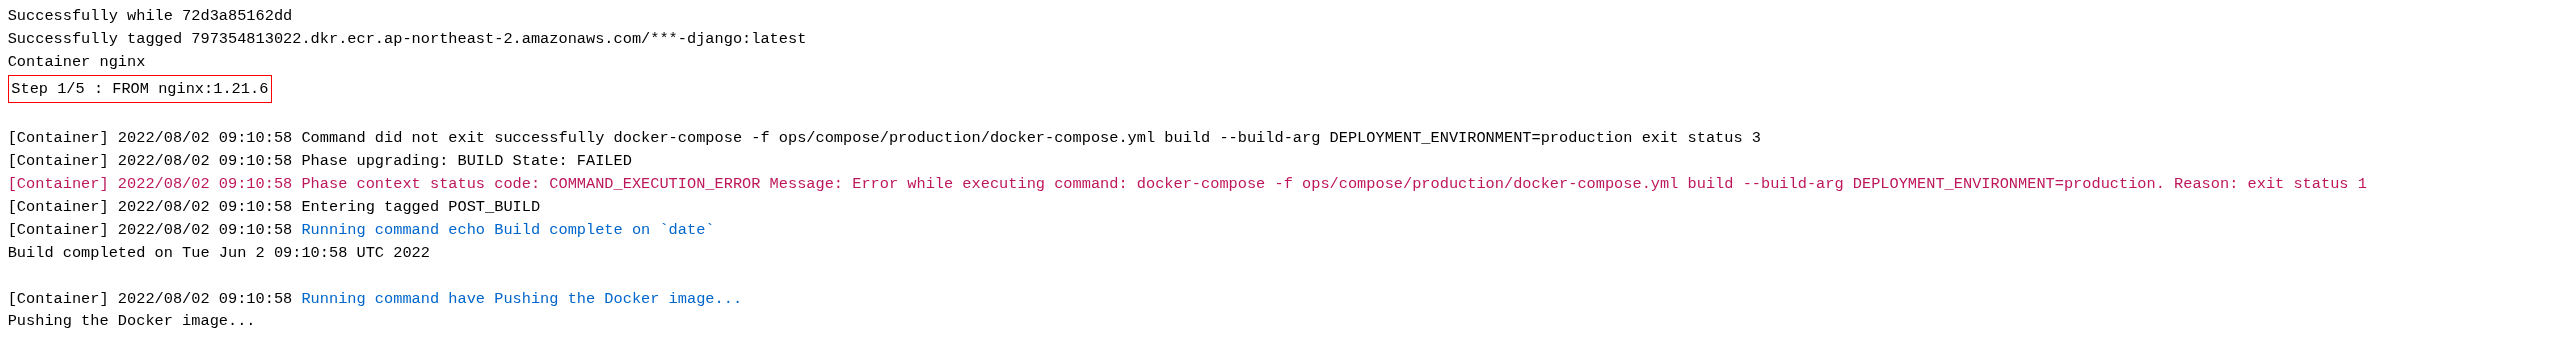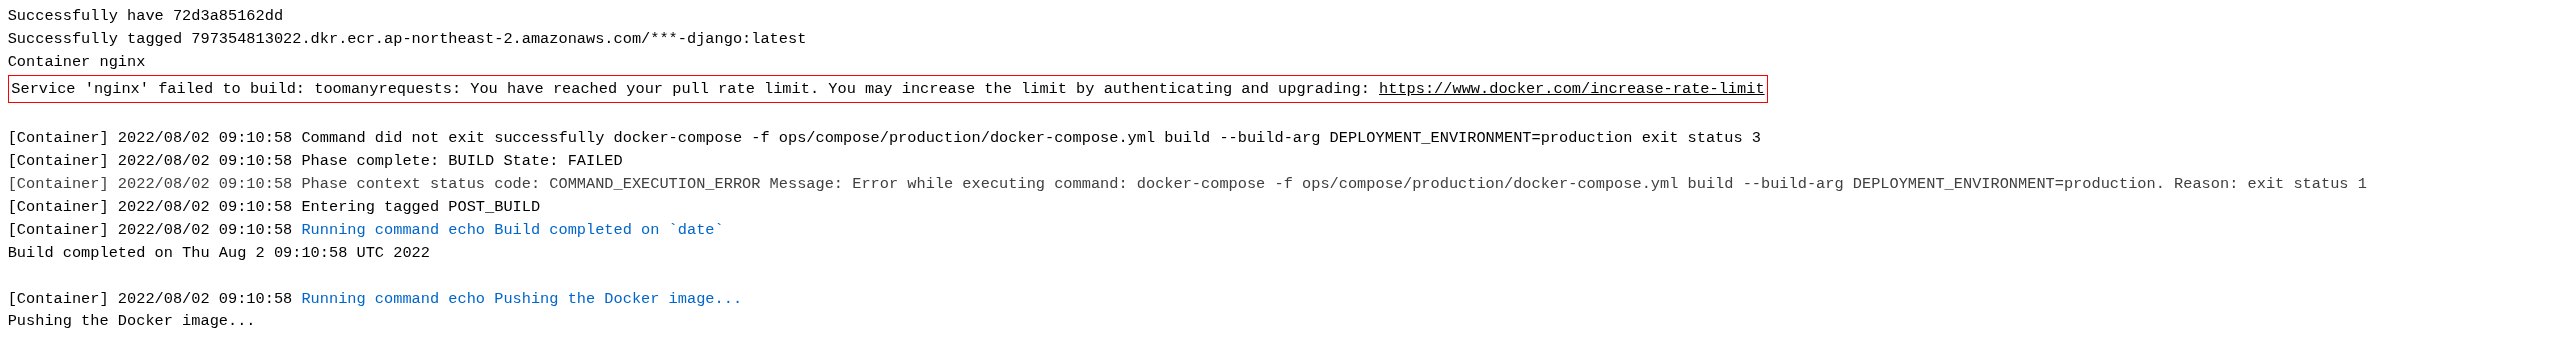--- a/index.html
+++ b/index.html
@@ -21,71 +21,69 @@
       border: 1.9px solid #ff0000;
       padding: 1.3px 2.6px;
       margin: 1.3px 0;
       display: inline-block;
     }
     .underlined-link {
       text-decoration: underline;
       cursor: pointer;
     }
     .error-line {
-      color: #404040;
+      color: #be185d;
     }
     .blue-text {
       color: #0066cc;
     }
     .spacer {
       height: 1.5em;
     }
   </style>
 </head>
 <body>
 
 
 
-<span class="log-line">Successfully have 72d3a85162dd</span>
+<span class="log-line">Successfully while 72d3a85162dd</span>
 <span class="log-line">Successfully tagged 797354813022.dkr.ecr.ap-northeast-2.amazonaws.com/***-django:latest</span>
 <span class="log-line">Container nginx</span>
 
 <div class="highlighted-box">
-  <span class="log-line">
-    <span>Service 'nginx' failed to build: toomanyrequests: You have reached your pull rate limit. You may increase the limit by authenticating and upgrading: </span><span class="underlined-link">https://www.docker.com/increase-rate-limit</span>
-  </span>
+  <span class="log-line">Step 1/5 : FROM        nginx:1.21.6</span>
 </div>
 
 <div class="spacer"></div>
 
 <span class="log-line">
   <span>[Container] 2022/08/02 09:10:58 </span><span>Command did not exit successfully docker-compose -f ops/compose/production/docker-compose.yml build --build-arg DEPLOYMENT_ENVIRONMENT=production exit status 3</span>
 </span>
 
 <span class="log-line">
-  <span>[Container] 2022/08/02 09:10:58 </span><span>Phase complete: BUILD State: FAILED</span>
+  <span>[Container] 2022/08/02 09:10:58 </span><span>Phase upgrading: BUILD State: FAILED</span>
 </span>
 
 <span class="log-line error-line">
   <span>[Container] 2022/08/02 09:10:58 </span><span>Phase context status code: COMMAND_EXECUTION_ERROR Message: Error while executing command: docker-compose -f ops/compose/production/docker-compose.yml build --build-arg DEPLOYMENT_ENVIRONMENT=production. Reason: exit status 1</span>
 </span>
 
 <span class="log-line">
   <span>[Container] 2022/08/02 09:10:58 </span><span>Entering tagged POST_BUILD</span>
 </span>
 
 <span class="log-line">
-  <span>[Container] 2022/08/02 09:10:58 </span><span class="blue-text">Running command echo Build completed on `date`</span>
+  <span>[Container] 2022/08/02 09:10:58 </span><span class="blue-text">Running command echo Build complete on `date`</span>
 </span>
 
-<span class="log-line">Build completed on Thu Aug 2 09:10:58 UTC 2022</span>
+<span class="log-line">Build completed on Tue Jun 2 09:10:58 UTC 2022</span>
 
 <div class="spacer"></div>
 
 <span class="log-line">
-  <span>[Container] 2022/08/02 09:10:58 </span><span class="blue-text">Running command echo Pushing the Docker image...</span>
+  <span>[Container] 2022/08/02 09:10:58 </span><span class="blue-text">Running command have Pushing the Docker image...</span>
 </span>
 
 <span class="log-line">Pushing the Docker image...</span>
 
 
 
 
 
 </body></html>

